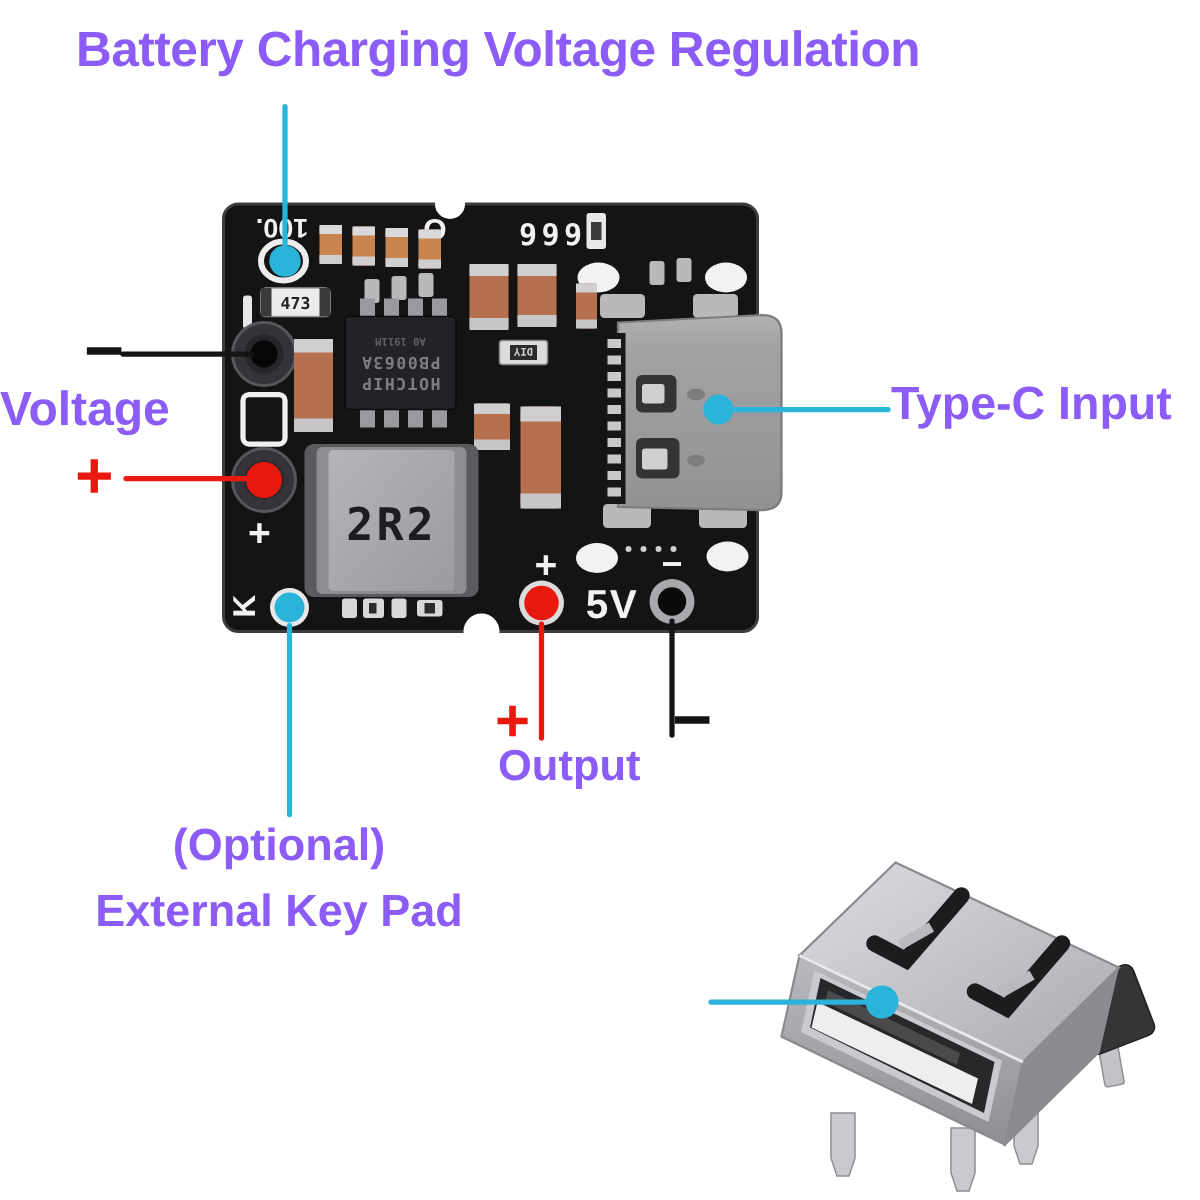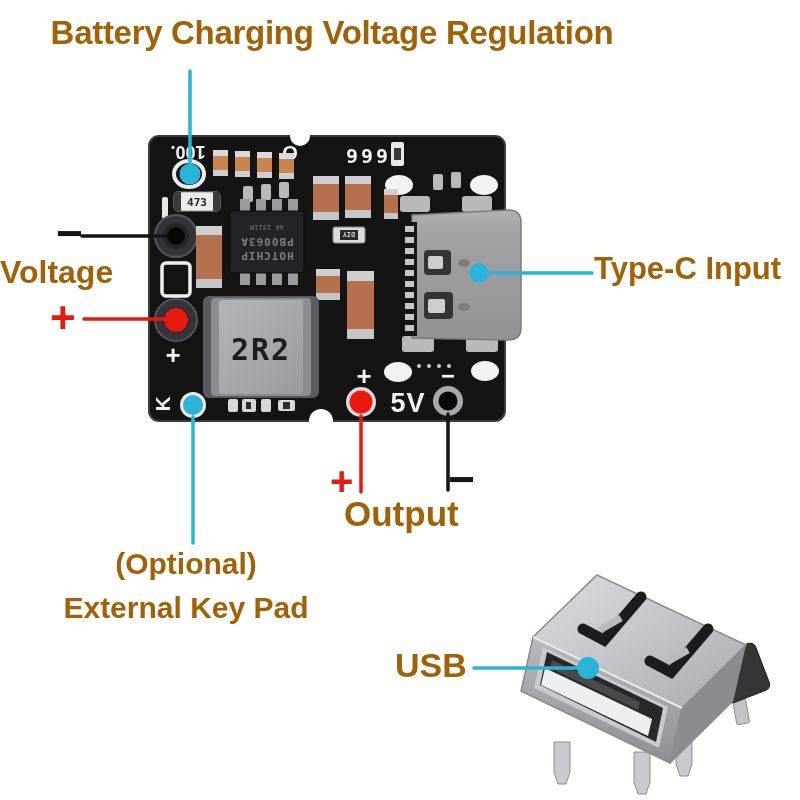--- a/index.html
+++ b/index.html
@@ -1,23 +1,23 @@
 <!DOCTYPE html>
 <html><head>
 <meta charset="utf-8">
 <style>
   html,body{margin:0;padding:0;background:#fff;}
   .canvas{position:relative;width:800px;height:800px;background:#ffffff;overflow:hidden;
           font-family:"Liberation Sans",sans-serif;color:#1b1b1b;}
   .scene{position:absolute;left:0;top:0;}
-  .lbl{position:absolute;font-weight:bold;line-height:1.05;white-space:nowrap;color:#a16207;}
+  .lbl{position:absolute;font-weight:bold;line-height:1.05;white-space:nowrap;color:#8b5cf6;}
   .title{left:32px;top:16px;width:600px;text-align:center;font-size:33px;letter-spacing:-0.3px;}
   .battery{left:0px;top:256px;font-size:32px;}
   .typec{left:594px;top:253px;font-size:31px;}
-  .output{left:344px;top:496px;font-size:35px;}
+  .output{left:332px;top:496px;font-size:29px;}
   .keypad{left:30px;top:548px;width:312px;text-align:center;font-size:30px;white-space:normal;}
   .keypad div{margin-bottom:12px;}
   .usb{left:395px;top:648px;font-size:34px;}
   .mark{position:absolute;font-weight:bold;line-height:1;}
   .m-bat-minus{left:56px;top:210px;font-size:46px;color:#141414;}
   .m-bat-plus{left:50px;top:296px;font-size:44px;color:#e8190f;}
   .m-out-plus{left:330px;top:461px;font-size:40px;color:#e8190f;}
   .m-out-minus{left:448px;top:456px;font-size:46px;color:#141414;}
   .ss{font-family:"Liberation Sans",sans-serif;font-weight:bold;fill:#f2f2f2;}
   .mono{font-family:"DejaVu Sans Mono",monospace;font-weight:bold;}
@@ -283,15 +283,14 @@
 
 <div class="mark m-out-plus">+</div>
 <div class="mark m-out-minus">−</div>
 <div class="lbl output">Output</div>
 
 <div class="lbl keypad">
   <div>(Optional)</div>
   <div>External Key Pad</div>
 </div>
 
-<div class="lbl usb">USB</div>
 
 </div>
 
 </body></html>

